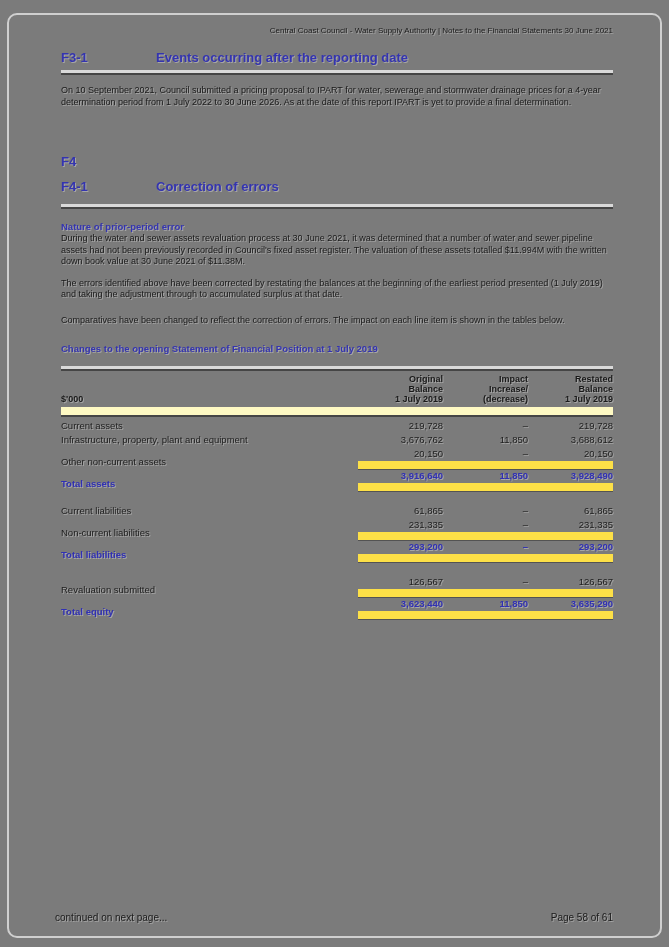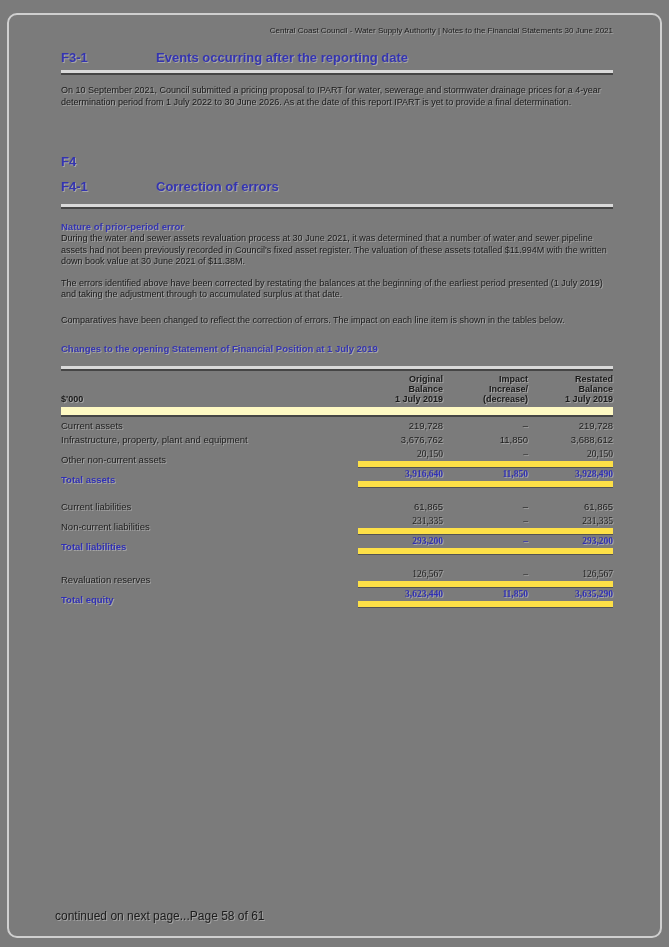--- a/index.html
+++ b/index.html
@@ -60,32 +60,31 @@
   }
   th.unit{text-align:left;padding-left:0;}
   td{
     font-size:9.5px;line-height:12px;height:13px;
     padding:0 0 1px 6px;vertical-align:bottom;
   }
   td.lbl{text-align:left;padding-left:0;}
   td.num{text-align:right;}
   tbody tr:first-child td{padding-top:4px;}
   tr.rule td.num, tr.total td.num{
-    border-bottom:6px solid #fde047;
+    border-bottom:8px solid #fde047;
     box-shadow:0 1px 0 rgba(62,62,62,0.65);
-    font-family:Liberation Serif, serif;
   }
   tr.total td{
     color:#3030b4;font-weight:bold;
   }
   tr.spacer td{height:12px;border:none;box-shadow:none;}
   .footer{
     position:absolute;left:55px;right:56px;bottom:24px;
-    display:flex;
-    font-size:12px;color:#1c1c1c;
+    display:flex;justify-content:space-between;
+    font-size:10px;color:#1c1c1c;
     text-shadow:1px 1px 0 rgba(245,245,245,0.35);
   }
 </style>
 </head>
 <body>
 
 <div class="page-outline"></div>
 
 <div class="content">
 
@@ -182,21 +181,21 @@
       <tr class="total">
         <td class="lbl">Total liabilities</td>
         <td class="num">293,200</td>
         <td class="num">–</td>
         <td class="num">293,200</td>
       </tr>
       <tr class="spacer">
           <td colspan="4"></td>
         </tr>
       <tr class="rule">
-        <td class="lbl">Revaluation reserves</td>
+        <td class="lbl">Revaluation submitted</td>
         <td class="num">126,567</td>
         <td class="num">–</td>
         <td class="num">126,567</td>
       </tr>
       <tr class="total">
         <td class="lbl">Total equity</td>
         <td class="num">3,623,440</td>
         <td class="num">11,850</td>
         <td class="num">3,635,290</td>
       </tr>

